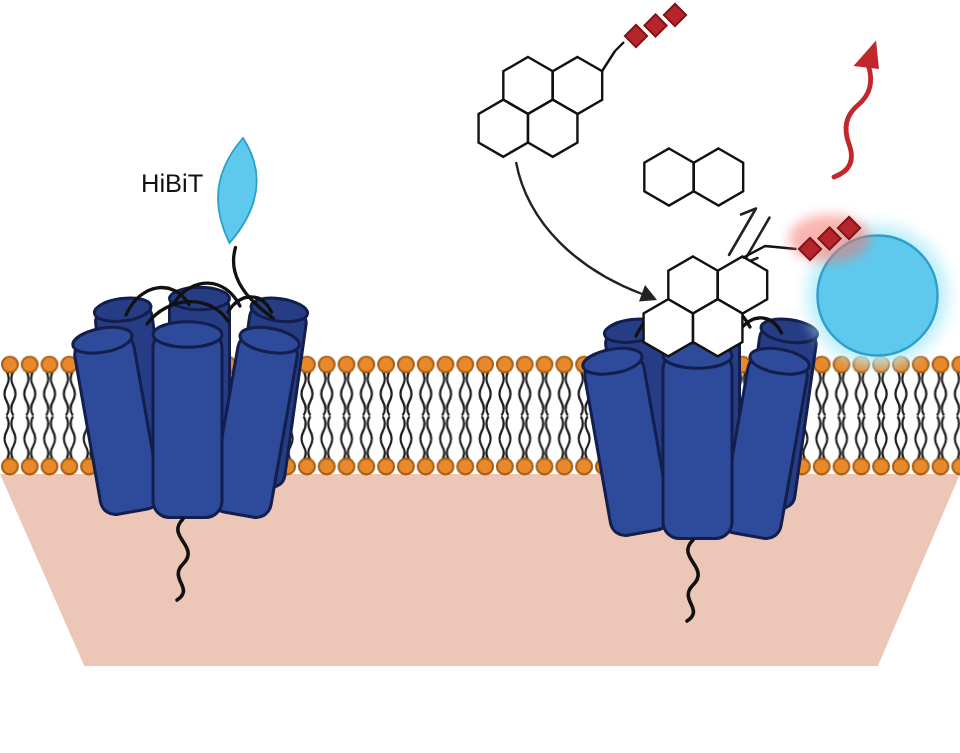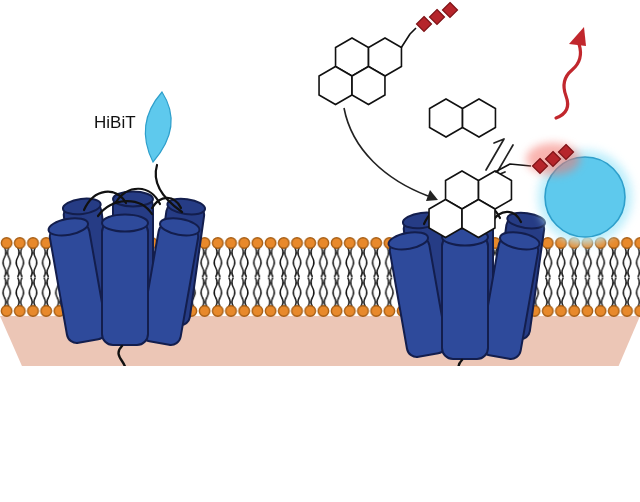--- a/index.html
+++ b/index.html
@@ -1,16 +1,16 @@
 <!DOCTYPE html>
 <html style="--c-membrane_head: #E8892B; --c-membrane_head_stroke: #A85E14; --c-lipid_tail: #1A1A1A; --c-cytoplasm: #ECC6B6; --c-protein_fill: #2E4A9B; --c-protein_fill_back: #263C85; --c-protein_stroke: #131E4D; --c-hibit_tag_fill: #5EC9ED; --c-hibit_tag_stroke: #2E9FCB; --c-lgbit_fill: #5EC9ED; --c-lgbit_glow: #B5ECFB; --c-substrate_red: #B6252B; --c-substrate_red_stroke: #7E1216; --c-emission_red: #C1272D; --c-line_black: #1A1A1A;"><head>
 <meta charset="utf-8">
 <style>
   html,body{margin:0;padding:0;background:#ffffff;}
-  .stage{position:relative;width:640px;height:366px;background:#fff;overflow:hidden;}
+  .stage{position:relative;width:640px;height:444px;background:#fff;overflow:hidden;}
   svg{display:block;}
   .label{font-family:"Liberation Sans",sans-serif;font-size:17px;fill:#111;}
   .cyto{fill:var(--c-cytoplasm);}
   .head{fill:var(--c-membrane_head);stroke:var(--c-membrane_head_stroke);stroke-width:1.4;}
   .tail{fill:none;stroke:var(--c-lipid_tail);stroke-width:1.5;}
   .cylA rect,.cylA ellipse{fill:var(--c-protein_fill_back);stroke:var(--c-protein_stroke);stroke-width:2;}
   .cylB rect,.cylB ellipse{fill:var(--c-protein_fill);stroke:var(--c-protein_stroke);stroke-width:2;}
   .loop{fill:none;stroke:#111;stroke-width:2.2;stroke-linecap:round;}
   .tailsq{fill:none;stroke:#111;stroke-width:2.4;stroke-linecap:round;}
   .hex{fill:#ffffff;stroke:#111;stroke-width:1.6;}

